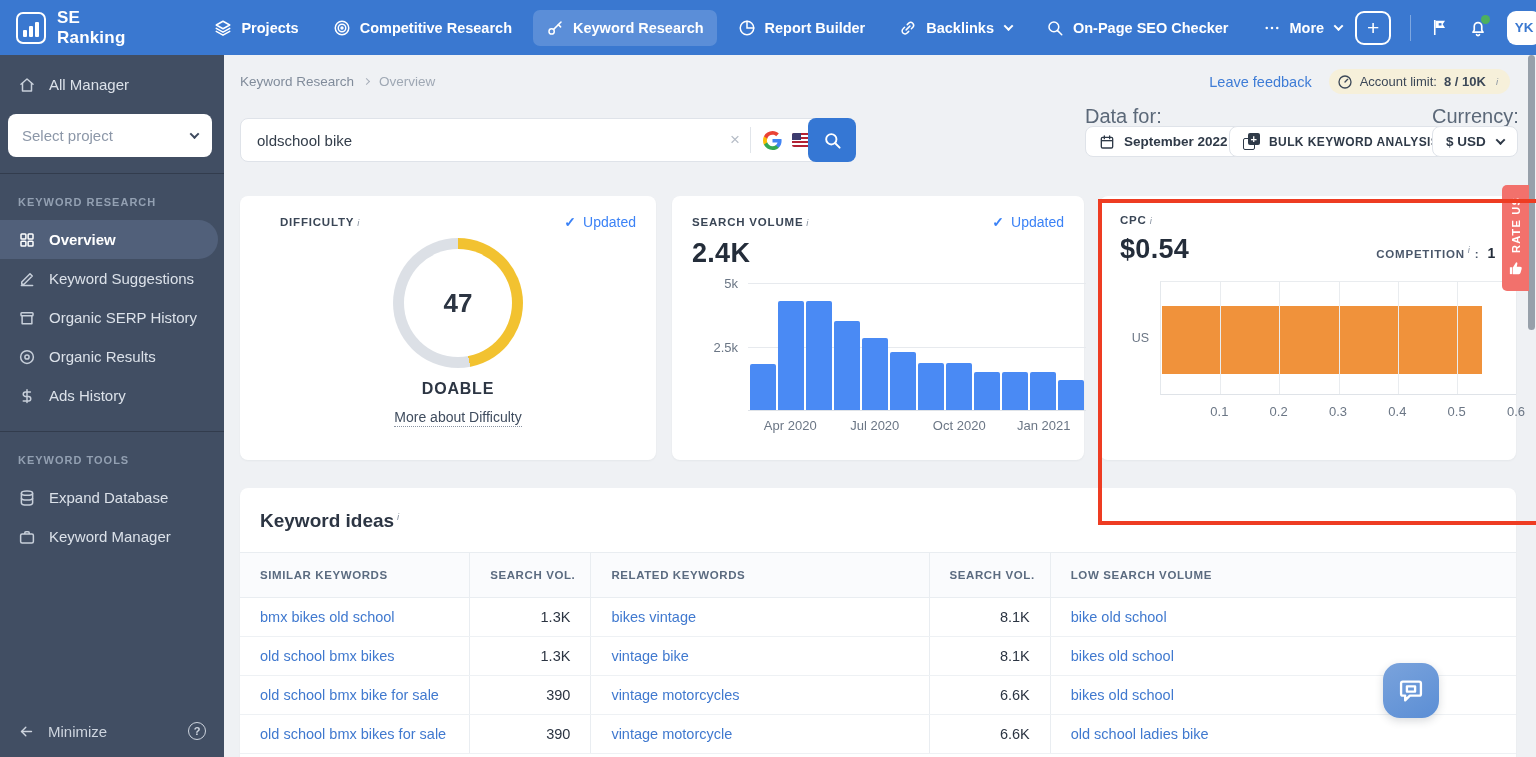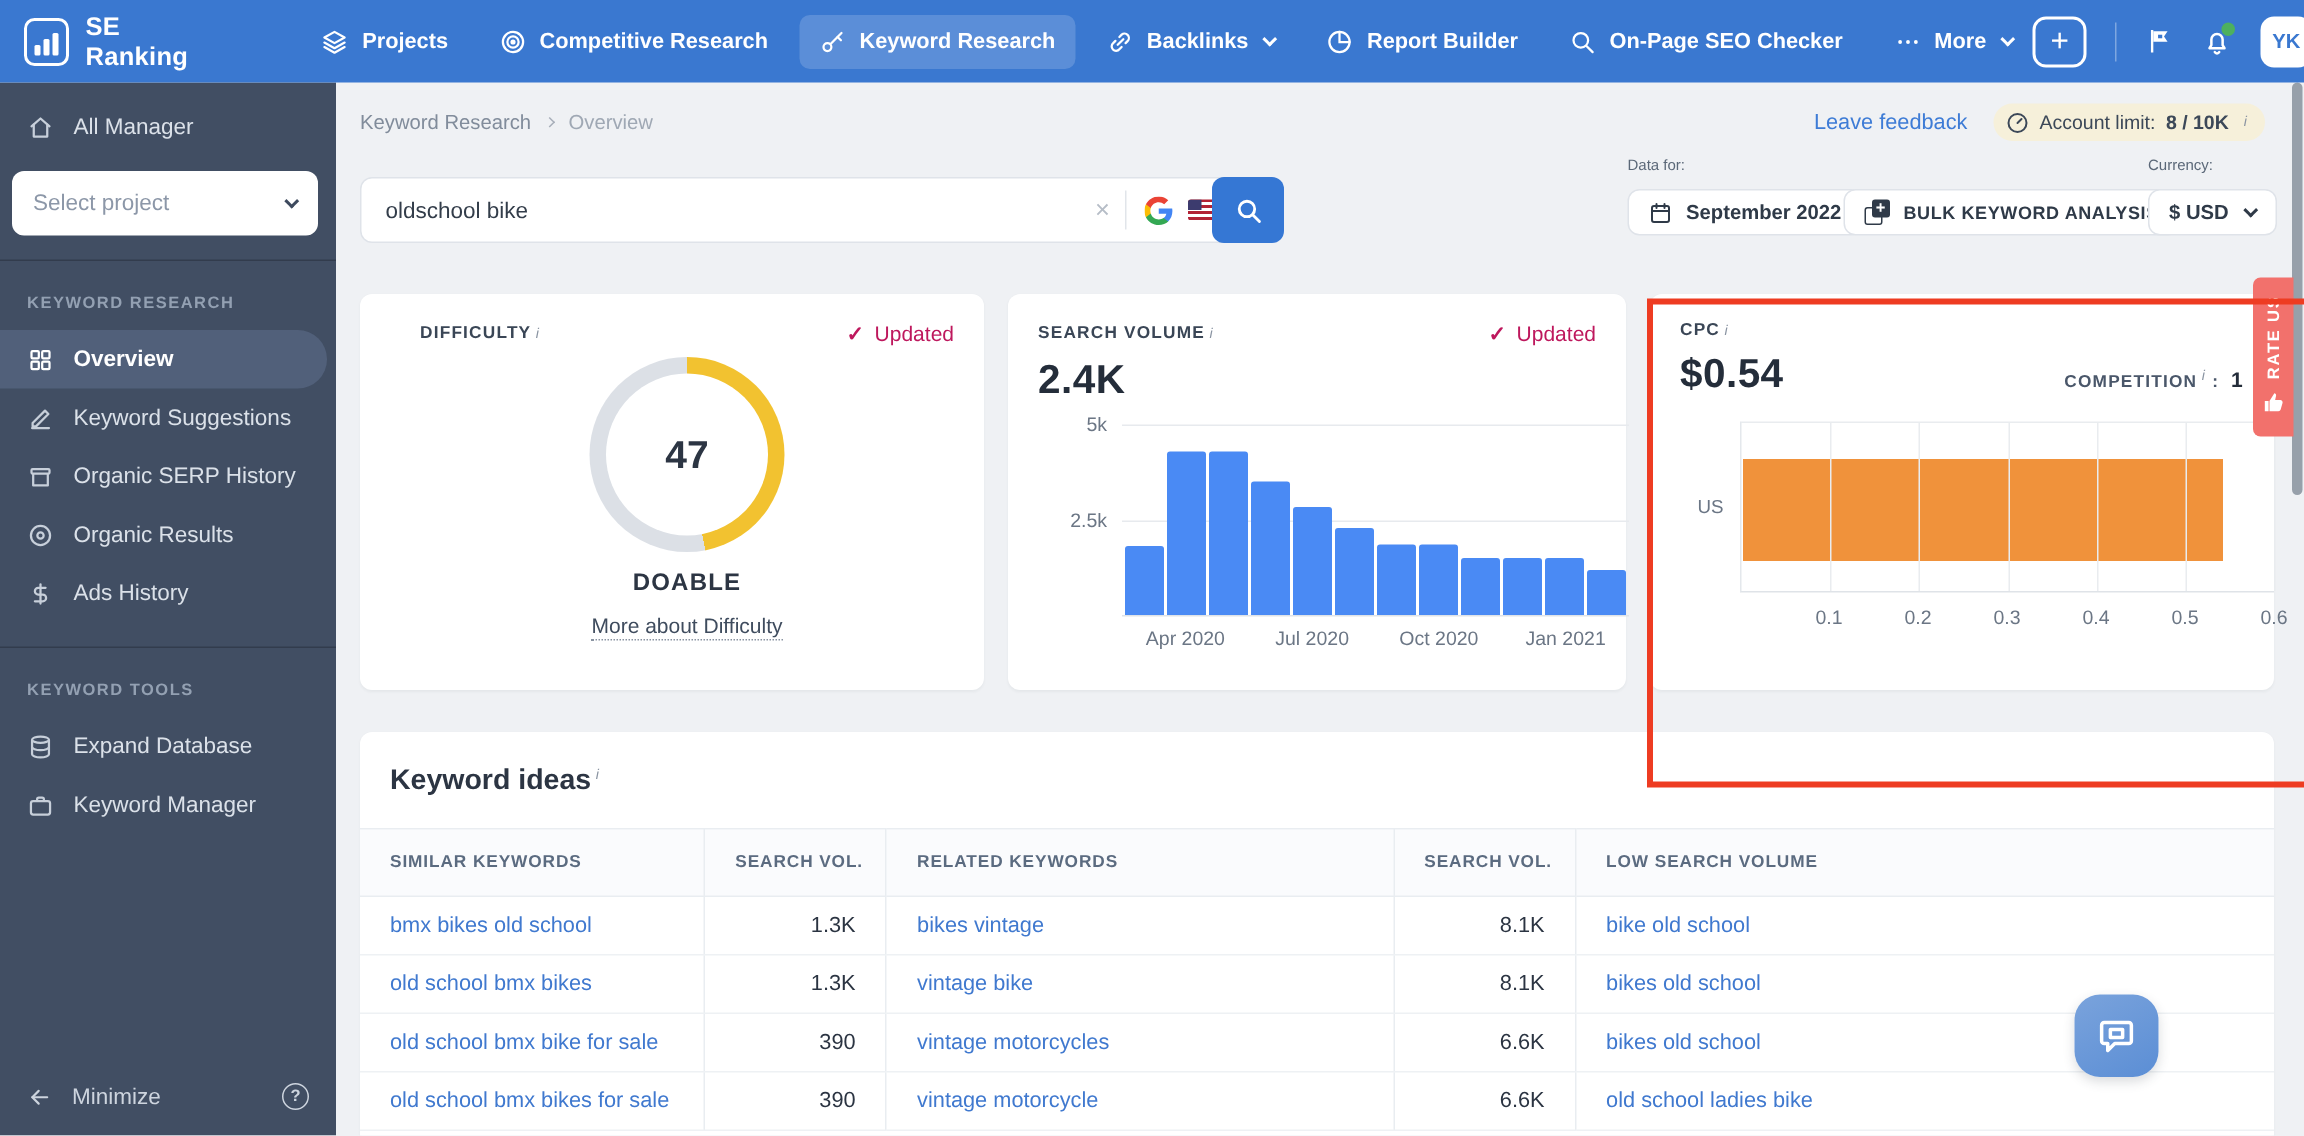--- a/index.html
+++ b/index.html
@@ -70,34 +70,34 @@
   .search-input .query { flex:1; font-size:15px; color:#333d4a; border:none; outline:none;
     font-family:"Liberation Sans",sans-serif; background:transparent;}
   .clear-x { color:#b6bdc7; font-size:17px; cursor:pointer; padding:0 10px;}
   .in-divider { width:1px; height:26px; background:#e1e5ea; margin-right:12px;}
   .se-flag { width:20px; height:14px; border-radius:2px; margin:0 7px 0 10px; position:relative;
     background:repeating-linear-gradient(#b22234 0 2px, #fff 2px 4px); overflow:hidden; cursor:pointer;}
   .se-flag i { position:absolute; left:0; top:0; width:9px; height:7px; background:#3c3b6e; display:block;}
   .engine-chev { border-color:#5a6470; cursor:pointer; margin:0 4px 0 6px;}
   .search-btn { position:absolute; left:584px; top:63px; width:48px; height:44px; background:#3577d4;
     border:none; border-radius:8px; cursor:pointer; display:flex; align-items:center; justify-content:center;}
-  .ctrl-label { position:absolute; font-size:10px; color:#5b6878; }
+  .ctrl-label { position:absolute; font-size:20px; color:#5b6878; }
   .ctrl-btn { position:absolute; top:71px; height:31px; background:#fff; border:1px solid #dfe3e9;
     border-radius:8px; display:flex; align-items:center; gap:9px; padding:0 13px; cursor:pointer;
     font-size:13.5px; color:#2f3a48; font-weight:600; white-space:nowrap;}
   .bulk-icon { width:17px; height:17px; position:relative; }
   .bulk-icon .back { position:absolute; left:0; bottom:0; width:12px; height:12px; border:1.5px solid #2f3a48; border-radius:2px;}
   .bulk-icon .front { position:absolute; right:0; top:0; width:12px; height:12px; background:#2f3a48; border-radius:2px;
     color:#fff; font-size:11px; line-height:12px; text-align:center; font-weight:700;}
   
   .card { position:absolute; top:141px; height:264px; background:#fff; border-radius:8px;
     box-shadow:0 1px 2px rgba(44,53,67,.05); padding:18px 20px;}
   .card-title-row { display:flex; align-items:center; }
   .card-title { font-size:11.5px; font-weight:700; letter-spacing:.8px; color:#3a4656;}
-  .updated { margin-left:auto; color:#be185d; font-size:14px; display:flex; align-items:center; gap:7px;}
+  .updated { margin-left:auto; color:#3b82f6; font-size:14px; display:flex; align-items:center; gap:7px;}
   .check-icon::before { content:"✓"; font-weight:700; }
   .big-num { font-size:27px; font-weight:700; color:#242d3a; margin-top:8px; letter-spacing:.3px;}
   
   .donut-wrap { display:flex; flex-direction:column; align-items:center; margin-top:8px;}
   .donut { width:130px; height:130px; border-radius:50%; display:flex; align-items:center; justify-content:center;}
   .donut-hole { width:108px; height:108px; background:#fff; border-radius:50%; display:flex;
     align-items:center; justify-content:center; font-size:26px; font-weight:700; color:#2c3543;}
   .rating { margin-top:12px; font-size:16px; font-weight:700; letter-spacing:.8px; color:#2c3543;}
   .diff-link { margin-top:11px; font-size:14px; color:#3f4c5e; border-bottom:1px dotted #8a94a2;
     cursor:pointer; padding-bottom:1px;}
@@ -186,34 +186,34 @@
     </div>
     <div class="topnav-item active">
       <svg width="18" height="18" viewBox="0 0 24 24" fill="none" stroke="#fff" stroke-width="2" stroke-linecap="round">
           <circle cx="7.5" cy="16.5" r="3.5"></circle>
           <path d="M10.5 13.5L20 4"></path>
           <path d="M16.5 7.5l3 3"></path>
         </svg>
       <span>Keyword Research</span>
     </div>
     <div class="topnav-item">
+      <svg width="18" height="18" viewBox="0 0 24 24" fill="none" stroke="#fff" stroke-width="2">
+          <circle cx="12" cy="12" r="9"></circle>
+          <path d="M12 3v9h9" stroke-linecap="round"></path>
+        </svg>
+      <span>Report Builder</span>
+    </div>
+    <div class="topnav-item">
       <svg width="18" height="18" viewBox="0 0 24 24" fill="none" stroke="#fff" stroke-width="2" stroke-linecap="round">
           <path d="M9.5 14.5l5-5"></path>
           <path d="M11 7.5l2-2a3.9 3.9 0 015.5 5.5l-2 2"></path>
           <path d="M13 16.5l-2 2A3.9 3.9 0 115.5 13l2-2"></path>
         </svg>
       <span>Backlinks</span>
       <span class="chev"></span>
-    </div>
-    <div class="topnav-item">
-      <svg width="18" height="18" viewBox="0 0 24 24" fill="none" stroke="#fff" stroke-width="2">
-          <circle cx="12" cy="12" r="9"></circle>
-          <path d="M12 3v9h9" stroke-linecap="round"></path>
-        </svg>
-      <span>Report Builder</span>
     </div>
     <div class="topnav-item">
       <svg width="18" height="18" viewBox="0 0 24 24" fill="none" stroke="#fff" stroke-width="2" stroke-linecap="round">
           <circle cx="10.5" cy="10.5" r="6.5"></circle>
           <path d="M15.5 15.5L21 21"></path>
         </svg>
       <span>On-Page SEO Checker</span>
     </div>
     <div class="topnav-item">
       <svg width="18" height="18" viewBox="0 0 24 24" fill="#fff">

